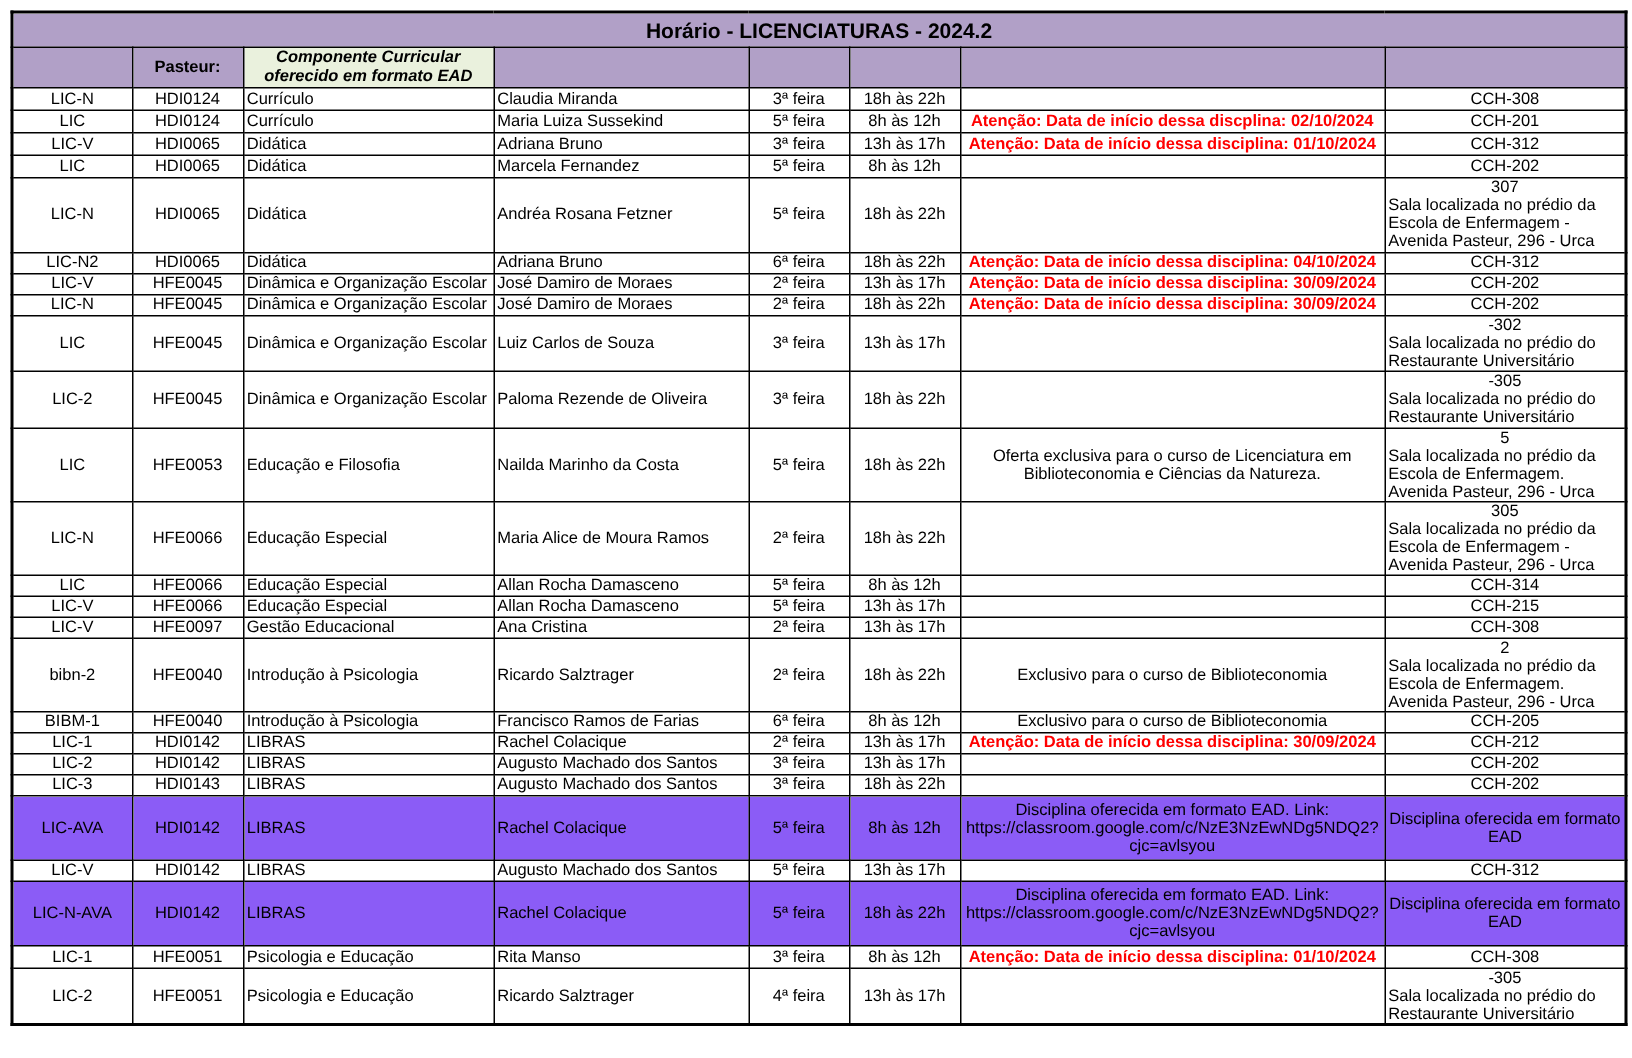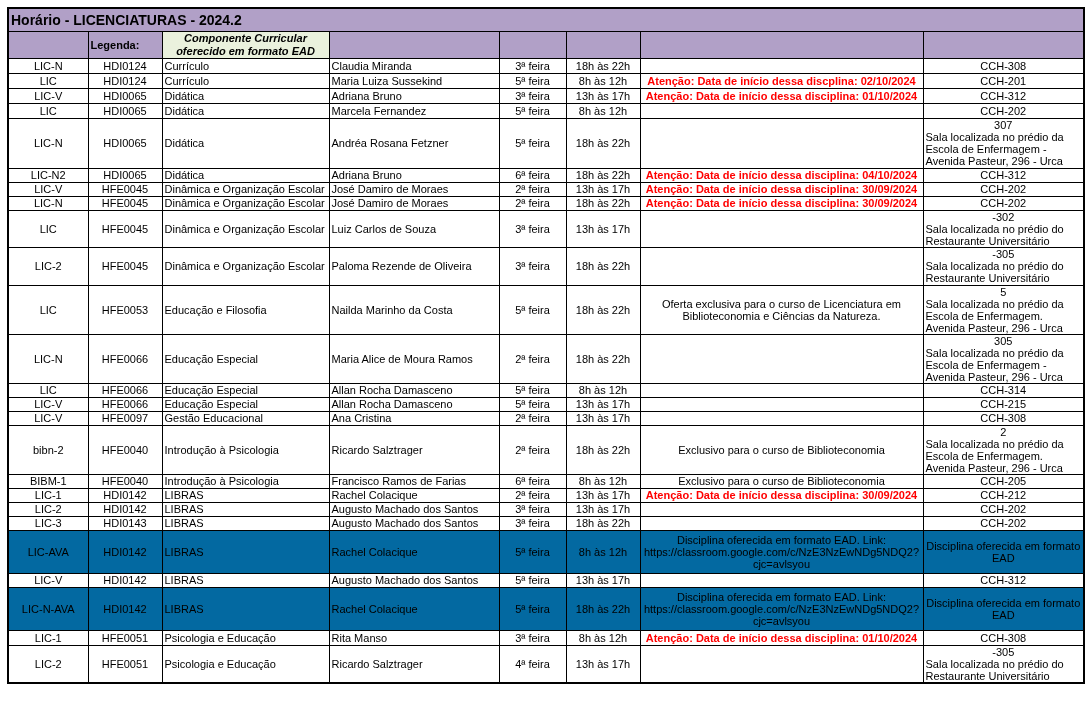--- a/index.html
+++ b/index.html
@@ -1,23 +1,23 @@
 <!DOCTYPE html>
 <html><head>
 <meta charset="utf-8">
 <style>
   html,body{margin:0;padding:0;width:1088px;height:705px;overflow:hidden;background:#ffffff;
     font-family:"Liberation Sans", sans-serif;}
   .sheet{position:absolute;left:7px;top:7px;}
   table{border-collapse:collapse;table-layout:fixed;width:1076px;border:2px solid #000;}
   td{border:1px solid #000;padding:0 2px;font-size:11px;line-height:12px;color:#000;
      vertical-align:middle;overflow:hidden;}
-  .purple{background:#b1a0c7;font-weight:bold;}
+  .purple{background:#b1a0c7;font-weight:bold;text-align:center;}
   .lgreen{background:#eaf1dd;font-weight:bold;text-align:center;font-style:italic;}
-  .ead{background:#0369a1;}
+  .ead{background:#8b5cf6;}
   .c{text-align:center;}
   .l{text-align:left;}
   .obs{overflow-wrap:anywhere;}
   .alert{color:#ff0000;font-weight:bold;}
   .title-cell{font-size:14px;}
   .header-cell{line-height:13px;}
   .sala-num{text-align:center;}
   .sala-text{text-align:left;line-height:12px;}
 </style>
 </head>
@@ -34,21 +34,21 @@
         <col style="width:74px">
         <col style="width:283px">
         <col style="width:161px">
     </colgroup>
     <tbody id="tb">
       <tr style="height:23px">
         <td colspan="8" class="purple title-cell">Horário - LICENCIATURAS - 2024.2</td>
       </tr>
       <tr style="height:27px">
         <td class="purple"></td>
-        <td class="purple">Legenda:</td>
+        <td class="purple">Pasteur:</td>
         <td class="lgreen header-cell">Componente Curricular oferecido em formato EAD</td>
         <td class="purple"></td>
         <td class="purple"></td>
         <td class="purple"></td>
         <td class="purple"></td>
         <td class="purple"></td>
       </tr>
     <tr style="height: 15px;">
           <td class="c">LIC-N</td>
           <td class="c">HDI0124</td>

